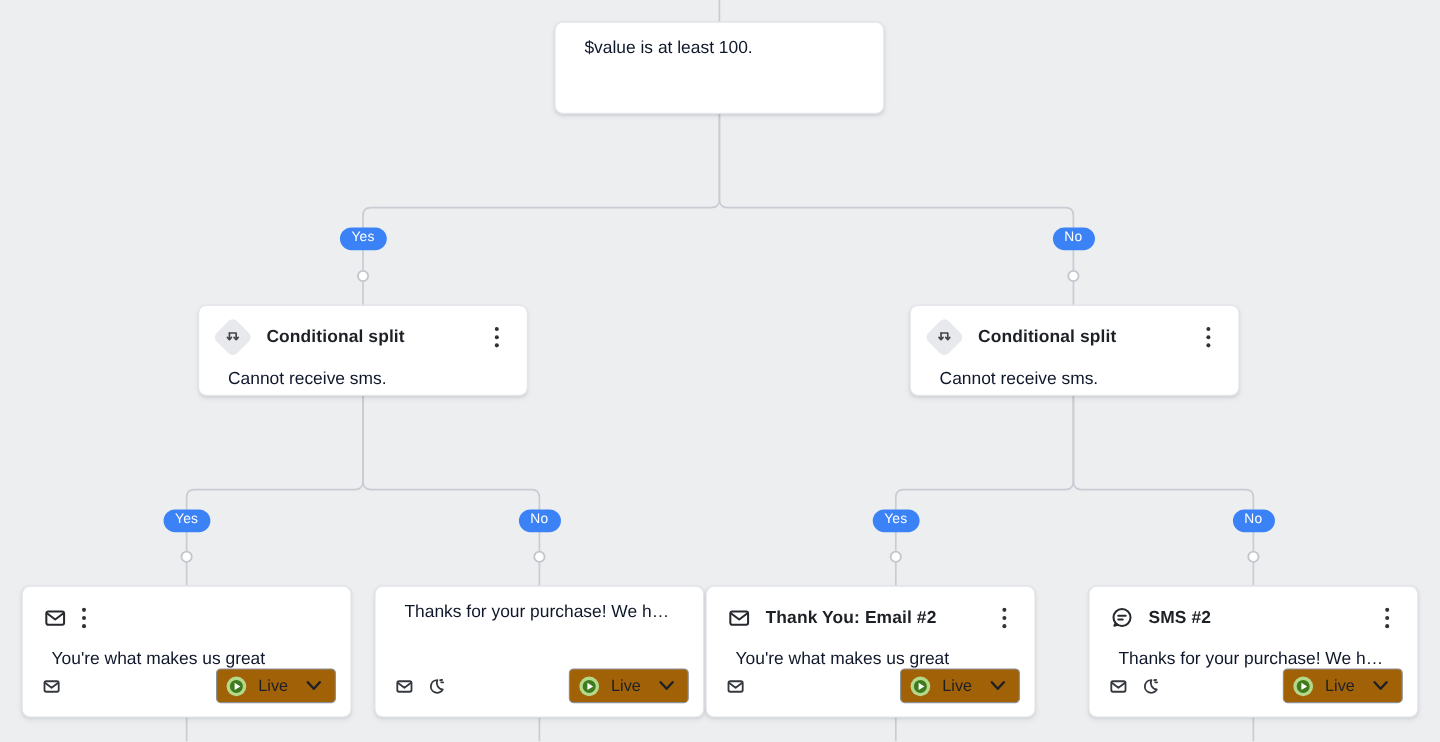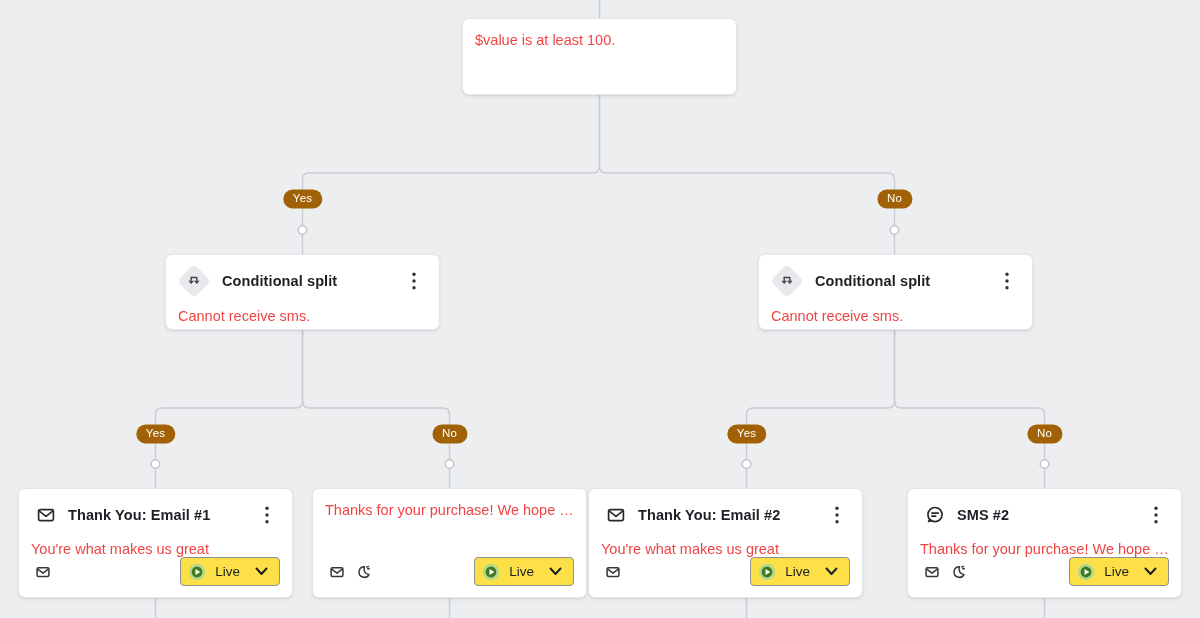--- a/index.html
+++ b/index.html
@@ -27,21 +27,21 @@
   }
   svg.connectors circle.port {
     fill: #ffffff;
     stroke: #c2c6cc;
     stroke-width: 1.5;
   }
 
   .badge {
     position: absolute;
     transform: translate(-50%, -50%);
-    background: #a16207;
+    background: #3b82f6;
     color: #ffffff;
     font-size: 11.5px;
     line-height: 1;
     padding: 3.5px 10px 4px;
     border-radius: 10px;
     letter-spacing: .2px;
     white-space: nowrap;
   }
 
   .card {
@@ -92,23 +92,23 @@
   .kebab {
     width: 26px; height: 26px;
     border: none; background: transparent;
     display: flex; align-items: center; justify-content: center;
     cursor: pointer;
     border-radius: 4px;
     flex: none;
   }
   .card-body {
     margin-top: 13px;
-    padding: 0 12px;
+    padding: 0 24px;
     font-size: 14.5px;
-    color: #ef4444;
+    color: #0f172a;
     white-space: nowrap;
     overflow: hidden;
     text-overflow: ellipsis;
   }
   .card-footer {
     position: absolute;
     left: 16px; right: 12px; bottom: 11px;
     display: flex;
     align-items: center;
   }
@@ -118,21 +118,21 @@
     gap: 11px;
     color: #35383e;
   }
   .live-btn {
     margin-left: auto;
     display: flex;
     align-items: center;
     gap: 9px;
     height: 29px;
     padding: 0 11px 0 7px;
-    background: #fde047;
+    background: #a16207;
     border: 1px solid #8b9097;
     border-radius: 4px;
     cursor: pointer;
     font-family: inherit;
     text-align: center;
   }
   .live-label {
     font-size: 13.5px;
     color: #1d2025;
     margin-right: 6px;
@@ -230,21 +230,20 @@
   </div>
 
   <div class="card" style="left:18px; top:488px; height:110px;">
     <div class="card-header">
       <span class="hdr-icon">
         <svg width="20" height="20" viewBox="0 0 20 20" class="icon-stroke">
           <rect x="2.6" y="4.6" width="14.8" height="11" rx="1.6"></rect>
           <path d="M3.4 6.2 L10 11.3 L16.6 6.2"></path>
         </svg>
       </span>
-      <div class="card-title">Thank You: Email #1</div>
       <button class="kebab">
         <svg width="4" height="18" viewBox="0 0 4 18">
           <circle cx="2" cy="2.2" r="1.7" fill="#303338"></circle>
             <circle cx="2" cy="9" r="1.7" fill="#303338"></circle>
             <circle cx="2" cy="15.8" r="1.7" fill="#303338"></circle>
         </svg>
       </button>
     </div>
     <div class="card-body">You're what makes us great</div>
     <div class="card-footer">

